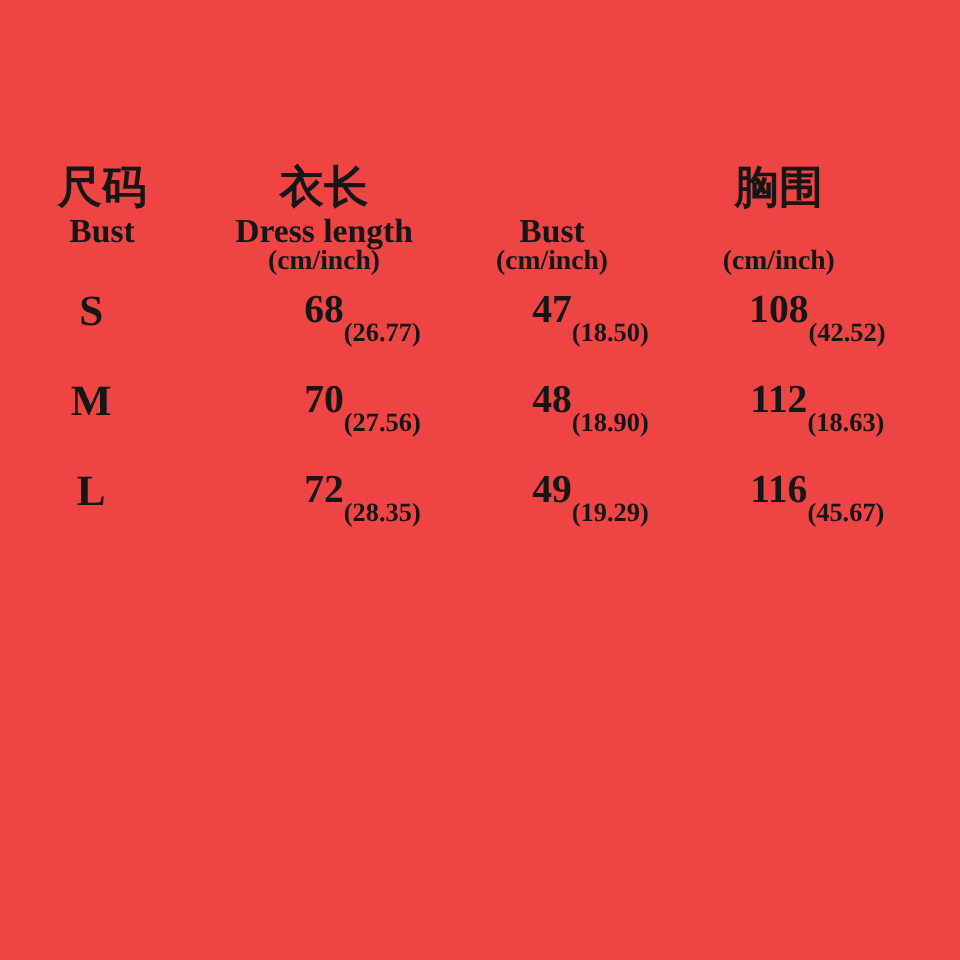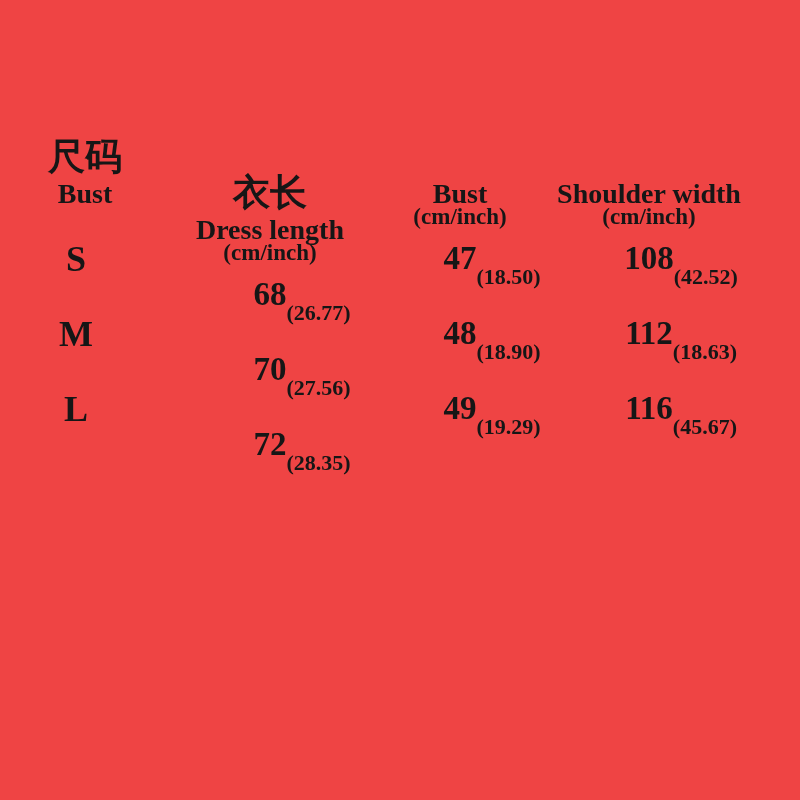--- a/index.html
+++ b/index.html
@@ -17,42 +17,42 @@
   
   .r-s{top:240px;}
   .r-m{top:315px;}
   .r-l{top:390px;}
   .letter{font-size:36px;line-height:38px;}
   .cell{font-size:33px;line-height:36px;}
   .cell .inch{position:absolute;left:100%;top:25px;font-size:22px;line-height:24px;}
   
   .c0{left:85px;}
   .c0l{left:76px;}
-  .c1{left:270px;margin-top:36px;}
+  .c1{left:270px;}
   .c2{left:460px;}
   .c3{left:649px;}
   
   .note{
     position:absolute;left:40px;top:624px;width:720px;
     text-align:center;font-size:26px;line-height:34px;font-weight:bold;
   }
   .note div{white-space:nowrap;}
 </style>
 </head>
 <body>
 
 <div class="stage">
 
   <div class="abs ctr zh c0">尺码</div>
   <div class="abs ctr zh c1">衣长</div>
+  <div class="abs ctr zh c3">胸围</div>
 
   <div class="abs ctr en c0">Bust</div>
   <div class="abs ctr en c1">Dress length</div>
   <div class="abs ctr en c2">Bust</div>
-  <div class="abs ctr en c3">Shoulder width</div>
 
   <div class="abs ctr unit c1">(cm/inch)</div>
   <div class="abs ctr unit c2">(cm/inch)</div>
   <div class="abs ctr unit c3">(cm/inch)</div>
 
   <div class="abs ctr letter c0l r-s">S</div>
   <div class="abs ctr cell c1 r-s">
     <span class="cm">68</span>
     <span class="inch">(26.77)</span>
   </div>

